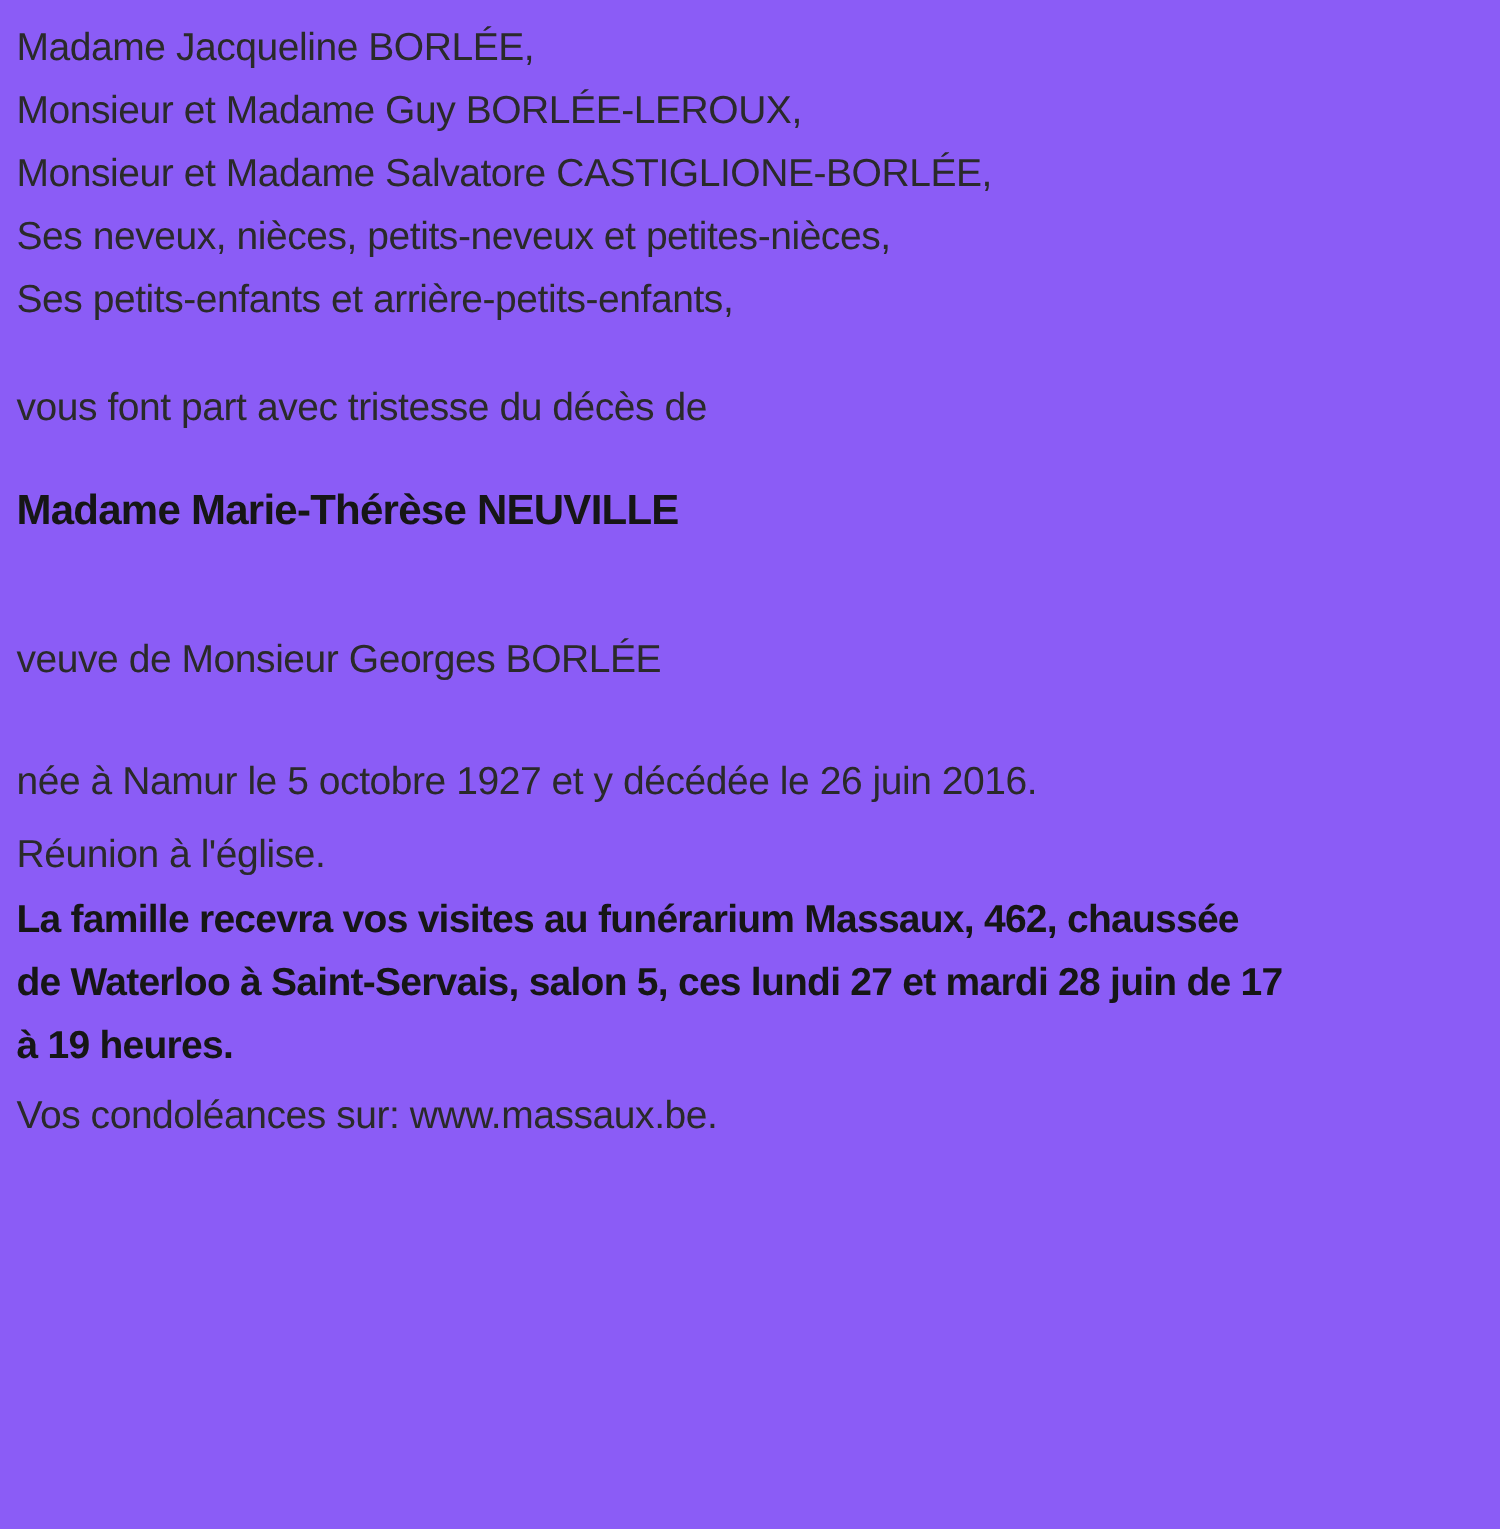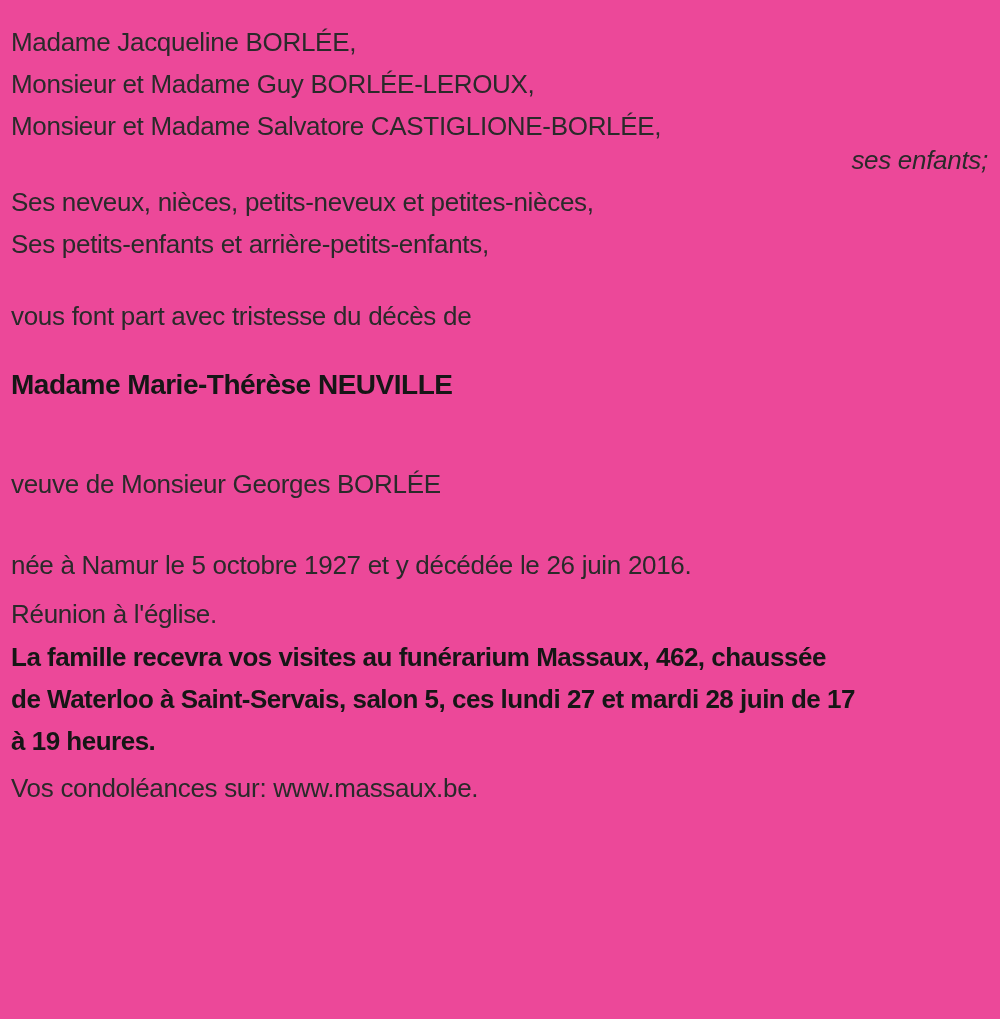--- a/index.html
+++ b/index.html
@@ -5,23 +5,23 @@
   html, body {
     margin: 0;
     padding: 0;
     background: #ffffff;
   }
   .page {
     position: relative;
     width: 1000px;
     height: 1019px;
     box-sizing: border-box;
-    padding: 21px 10px 0 11px;
+    padding: 10px 10px 0 11px;
     overflow: hidden;
-    background: #ec4899;
+    background: #8b5cf6;
     color: #2a2a2a;
     font-family: "Liberation Sans", sans-serif;
     font-size: 26px;
     letter-spacing: -0.3px;
   }
   .line {
     line-height: 42px;
     white-space: nowrap;
   }
   .relation {
@@ -54,21 +54,20 @@
 <body>
 
 <div class="page">
 
   <div>
     <div class="line">Madame Jacqueline BORLÉE,</div>
     <div class="line">Monsieur et Madame Guy BORLÉE-LEROUX,</div>
     <div class="line">Monsieur et Madame Salvatore CASTIGLIONE-BORLÉE,</div>
   </div>
 
-  <div class="relation">ses enfants;</div>
 
   <div>
     <div class="line">Ses neveux, nièces, petits-neveux et petites-nièces,</div>
     <div class="line">Ses petits-enfants et arrière-petits-enfants,</div>
   </div>
 
   <div class="line announce">vous font part avec tristesse du décès de</div>
 
   <h1 class="deceased">Madame Marie-Thérèse NEUVILLE</h1>
 

